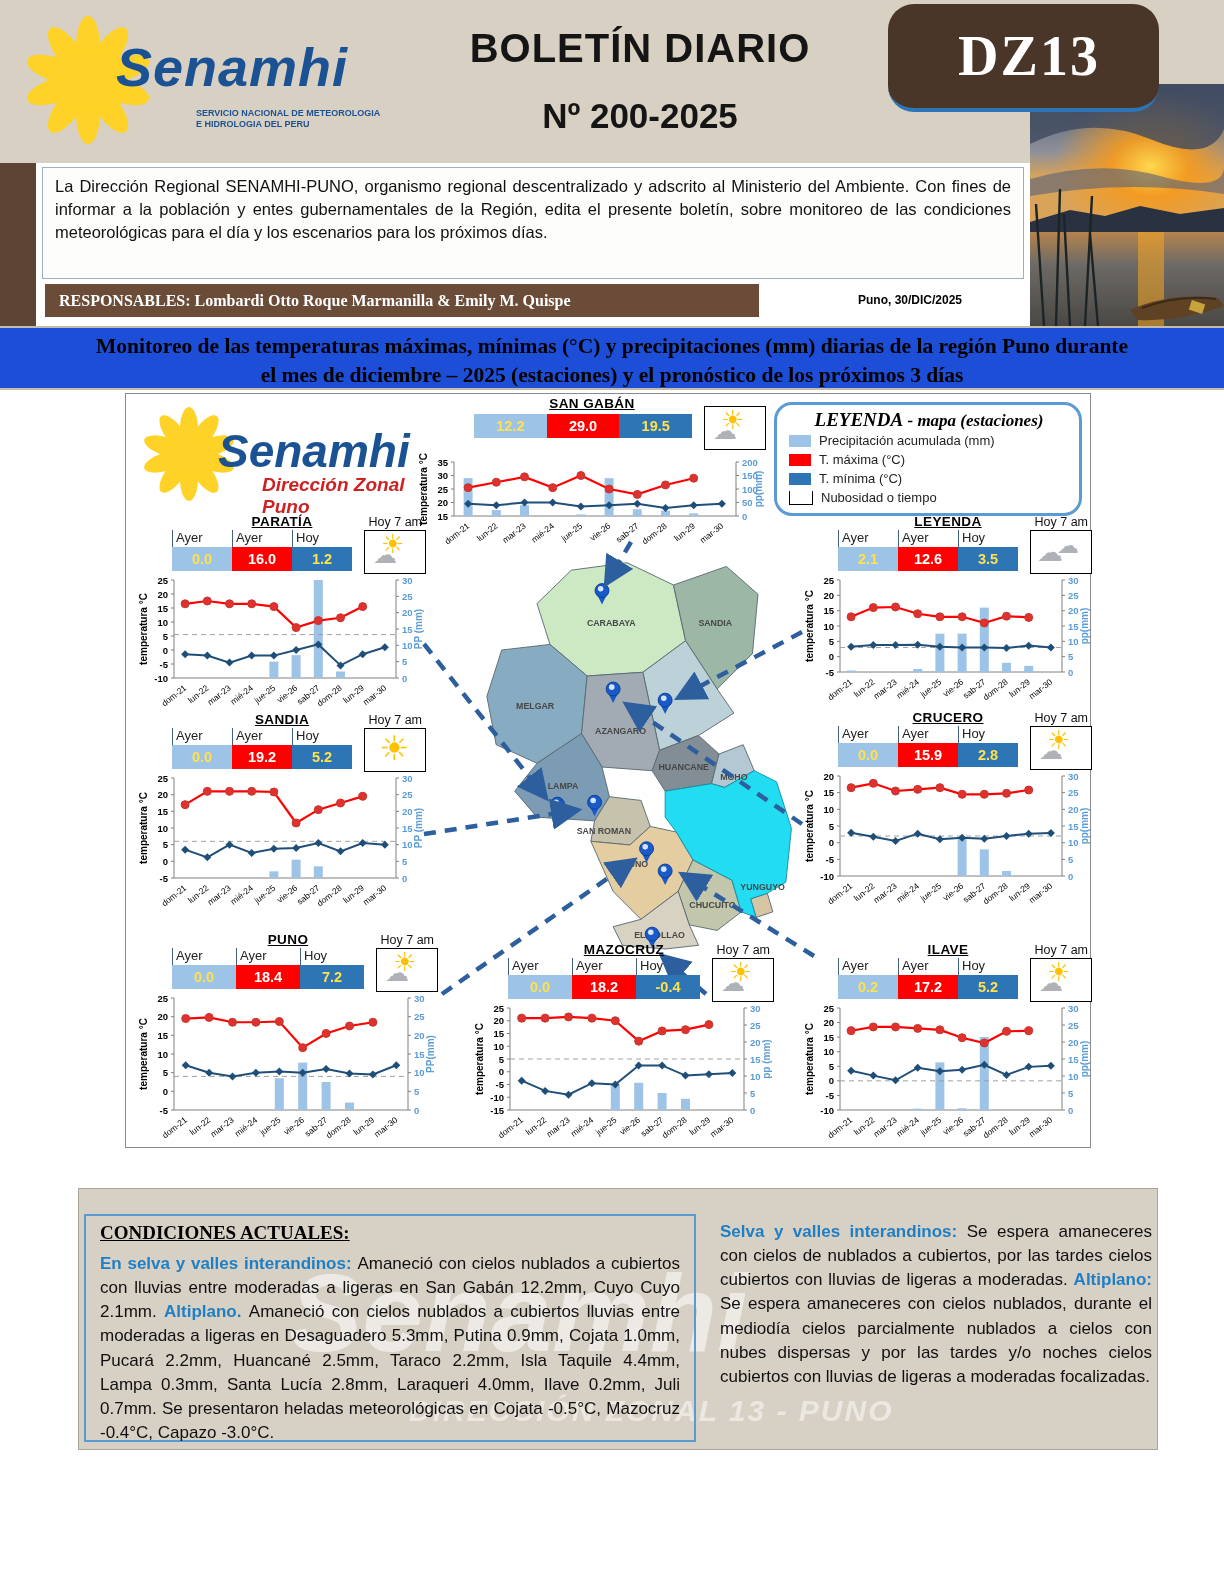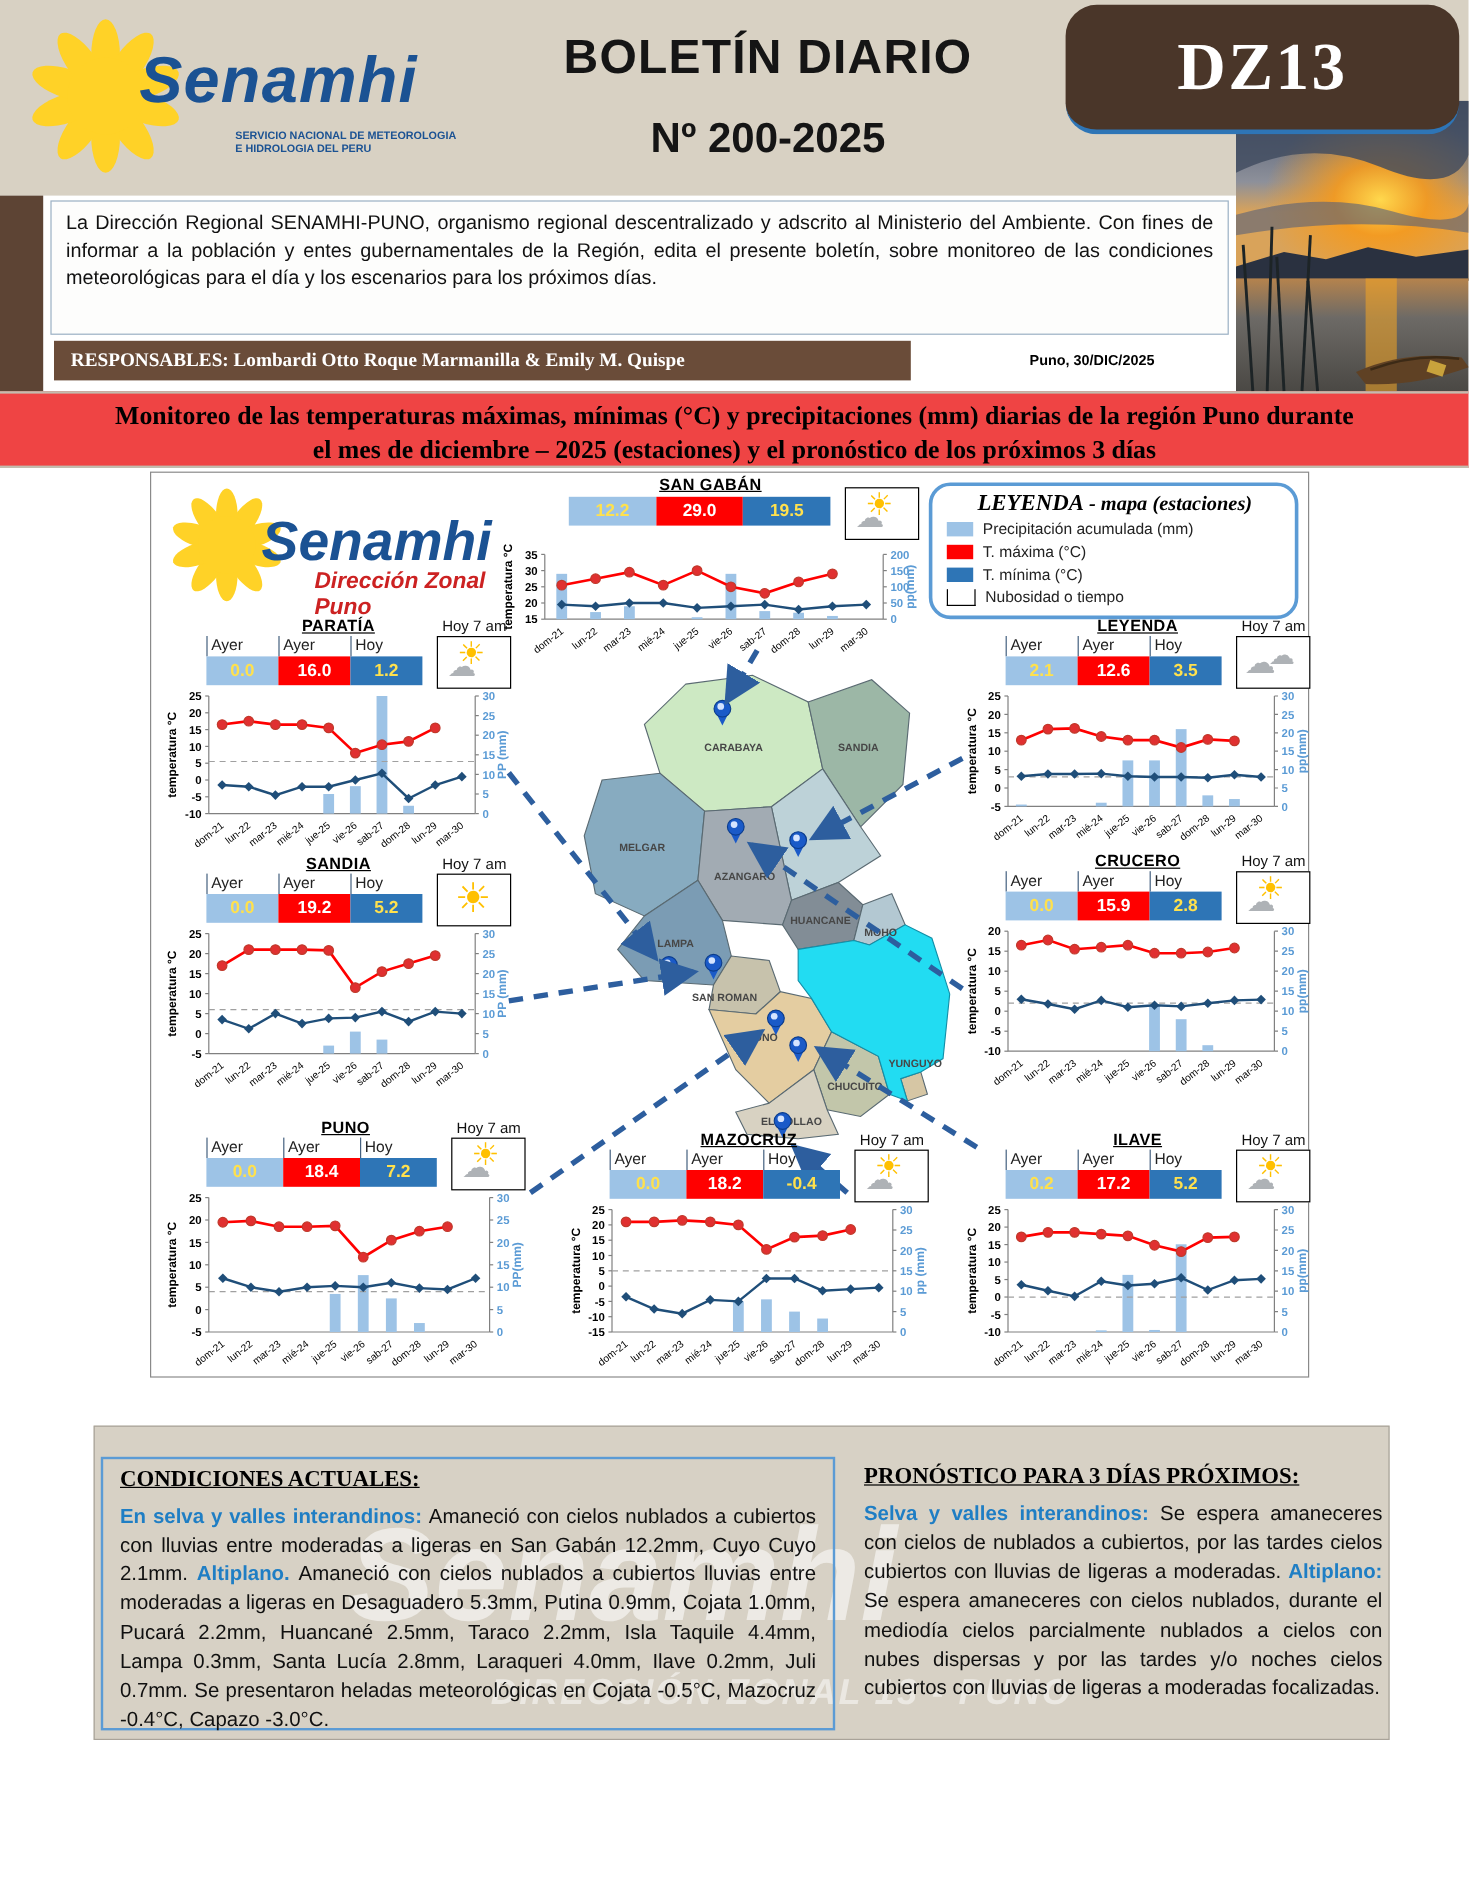--- a/index.html
+++ b/index.html
@@ -5,32 +5,32 @@
   html,body{margin:0;padding:0;background:#fff;font-family:"Liberation Sans",sans-serif;}
   #page{position:relative;width:1224px;height:1584px;background:#ffffff;overflow:hidden;}
 
   
   #header-band{position:absolute;left:0;top:0;width:1224px;height:163px;background:#d8d1c3;}
   #brand{position:absolute;left:28px;top:6px;width:360px;height:150px;}
   #brand-name{position:absolute;left:88px;top:30px;font-size:54px;font-style:italic;font-weight:bold;color:#1b5293;letter-spacing:1px;}
   #brand-sub{position:absolute;left:168px;top:102px;font-size:9px;font-weight:bold;color:#1b5293;line-height:11px;}
   #main-title{position:absolute;left:360px;top:26px;width:560px;text-align:center;font-size:40px;font-weight:bold;color:#151515;letter-spacing:1px;}
   #bulletin-no{position:absolute;left:360px;top:96px;width:560px;text-align:center;font-size:35px;font-weight:bold;color:#151515;}
-  #dz-box{position:absolute;left:888px;top:4px;width:328px;height:104px;background:#4a3629;border-radius:26px;border-bottom:4px solid #2e75b6;display:flex;align-items:center;justify-content:center;z-index:6;}
+  #dz-box{position:absolute;left:888px;top:4px;width:260px;height:104px;background:#4a3629;border-radius:26px;border-bottom:4px solid #2e75b6;display:flex;align-items:center;justify-content:center;z-index:6;padding-left:11px;}
   #dz-box span{color:#fff;font-family:"Liberation Serif",serif;font-weight:bold;font-size:56px;letter-spacing:2px;}
   #photo{position:absolute;left:1030px;top:84px;width:194px;height:242px;border-radius:18px 0 0 0;overflow:hidden;z-index:5;}
 
   
   #side-strip{position:absolute;left:0;top:163px;width:36px;height:172px;background:#5d4434;}
   #intro-box{position:absolute;left:42px;top:167px;width:982px;height:112px;background:#fdfdfc;border:1px solid #9ab0c4;box-sizing:border-box;padding:7px 12px;font-size:16.5px;color:#111;text-align:justify;line-height:1.4;}
   #resp-bar{position:absolute;left:45px;top:284px;width:714px;height:33px;background:#6a4c39;color:#fff;font-family:"Liberation Serif",serif;font-weight:bold;font-size:16px;line-height:33px;padding-left:14px;box-sizing:border-box;}
   #date-text{position:absolute;left:790px;top:284px;width:240px;height:33px;font-size:12px;font-weight:bold;color:#000;line-height:33px;text-align:center;}
 
   
-  #title-band{position:absolute;left:0;top:326px;width:1224px;height:64px;background:#ef4444;border-top:2px solid #c3bcae;border-bottom:2px solid #c3bcae;text-align:center;font-family:"Liberation Serif",serif;font-weight:bold;font-size:21.5px;color:#000;line-height:29px;padding-top:4px;box-sizing:border-box;}
+  #title-band{position:absolute;left:0;top:326px;width:1224px;height:64px;background:#1d4ed8;border-top:2px solid #c3bcae;border-bottom:2px solid #c3bcae;text-align:center;font-family:"Liberation Serif",serif;font-weight:bold;font-size:21.5px;color:#000;line-height:29px;padding-top:4px;box-sizing:border-box;}
 
   
   #chart-panel{position:absolute;left:125px;top:393px;width:966px;height:755px;background:#fff;border:1px solid #8a8a8a;box-sizing:border-box;}
   #panel-logo{position:absolute;left:18px;top:8px;width:290px;height:110px;}
   #panel-logo .pl-name{position:absolute;left:74px;top:22px;font-size:46px;font-style:italic;font-weight:bold;color:#1b5293;}
   #panel-logo .pl-sub{position:absolute;left:118px;top:72px;font-size:19px;font-weight:bold;font-style:italic;color:#cc2222;}
   #legend{position:absolute;left:648px;top:8px;width:308px;height:114px;border:3px solid #5b9bd5;border-radius:18px;background:#fff;box-sizing:border-box;padding:4px 10px 4px 12px;}
   #legend .lg-title{text-align:center;font-size:17px;font-weight:bold;font-style:italic;color:#000;font-family:"Liberation Serif",serif;}
   #legend .lg-item{display:flex;align-items:center;height:19px;font-size:13px;color:#222;}
   #legend .chip{width:22px;height:12px;margin-right:8px;flex:0 0 auto;}
@@ -1003,17 +1003,16 @@
 
   <div id="bottom-outer">
     <div class="wm1">Senamhi</div>
     <div class="wm2">DIRECCIÓN ZONAL 13 - PUNO</div>
   </div>
   <div id="cond-box">
     <div class="sec-heading">CONDICIONES ACTUALES:</div>
     <div class="sec-body" id="cond-body"><span class="blue">En selva y valles interandinos: </span><span>Amaneció con cielos nublados a cubiertos con lluvias entre moderadas a ligeras en San Gabán 12.2mm, Cuyo Cuyo 2.1mm. </span><span class="blue">Altiplano. </span><span>Amaneció con cielos nublados a cubiertos lluvias entre moderadas a ligeras en Desaguadero 5.3mm, Putina 0.9mm, Cojata 1.0mm, Pucará 2.2mm, Huancané 2.5mm, Taraco 2.2mm, Isla Taquile 4.4mm, Lampa 0.3mm, Santa Lucía 2.8mm, Laraqueri 4.0mm, Ilave 0.2mm, Juli 0.7mm. Se presentaron heladas meteorológicas en Cojata -0.5°C, Mazocruz -0.4°C, Capazo -3.0°C.</span></div>
   </div>
   <div id="prog-box">
-    <div class="sec-heading">PRONÓSTICO PARA  3 DÍAS PRÓXIMOS:</div>
     <div class="sec-body" id="prog-body"><span class="blue">Selva y valles interandinos: </span><span>Se espera amaneceres con cielos de nublados a cubiertos, por las tardes cielos cubiertos con lluvias de ligeras a moderadas. </span><span class="blue">Altiplano: </span><span>Se espera amaneceres con cielos nublados, durante el mediodía cielos parcialmente nublados a cielos con nubes dispersas y por las tardes y/o noches cielos cubiertos con lluvias de ligeras a moderadas focalizadas.</span></div>
   </div>
 
 </div>
 
 </body></html>

